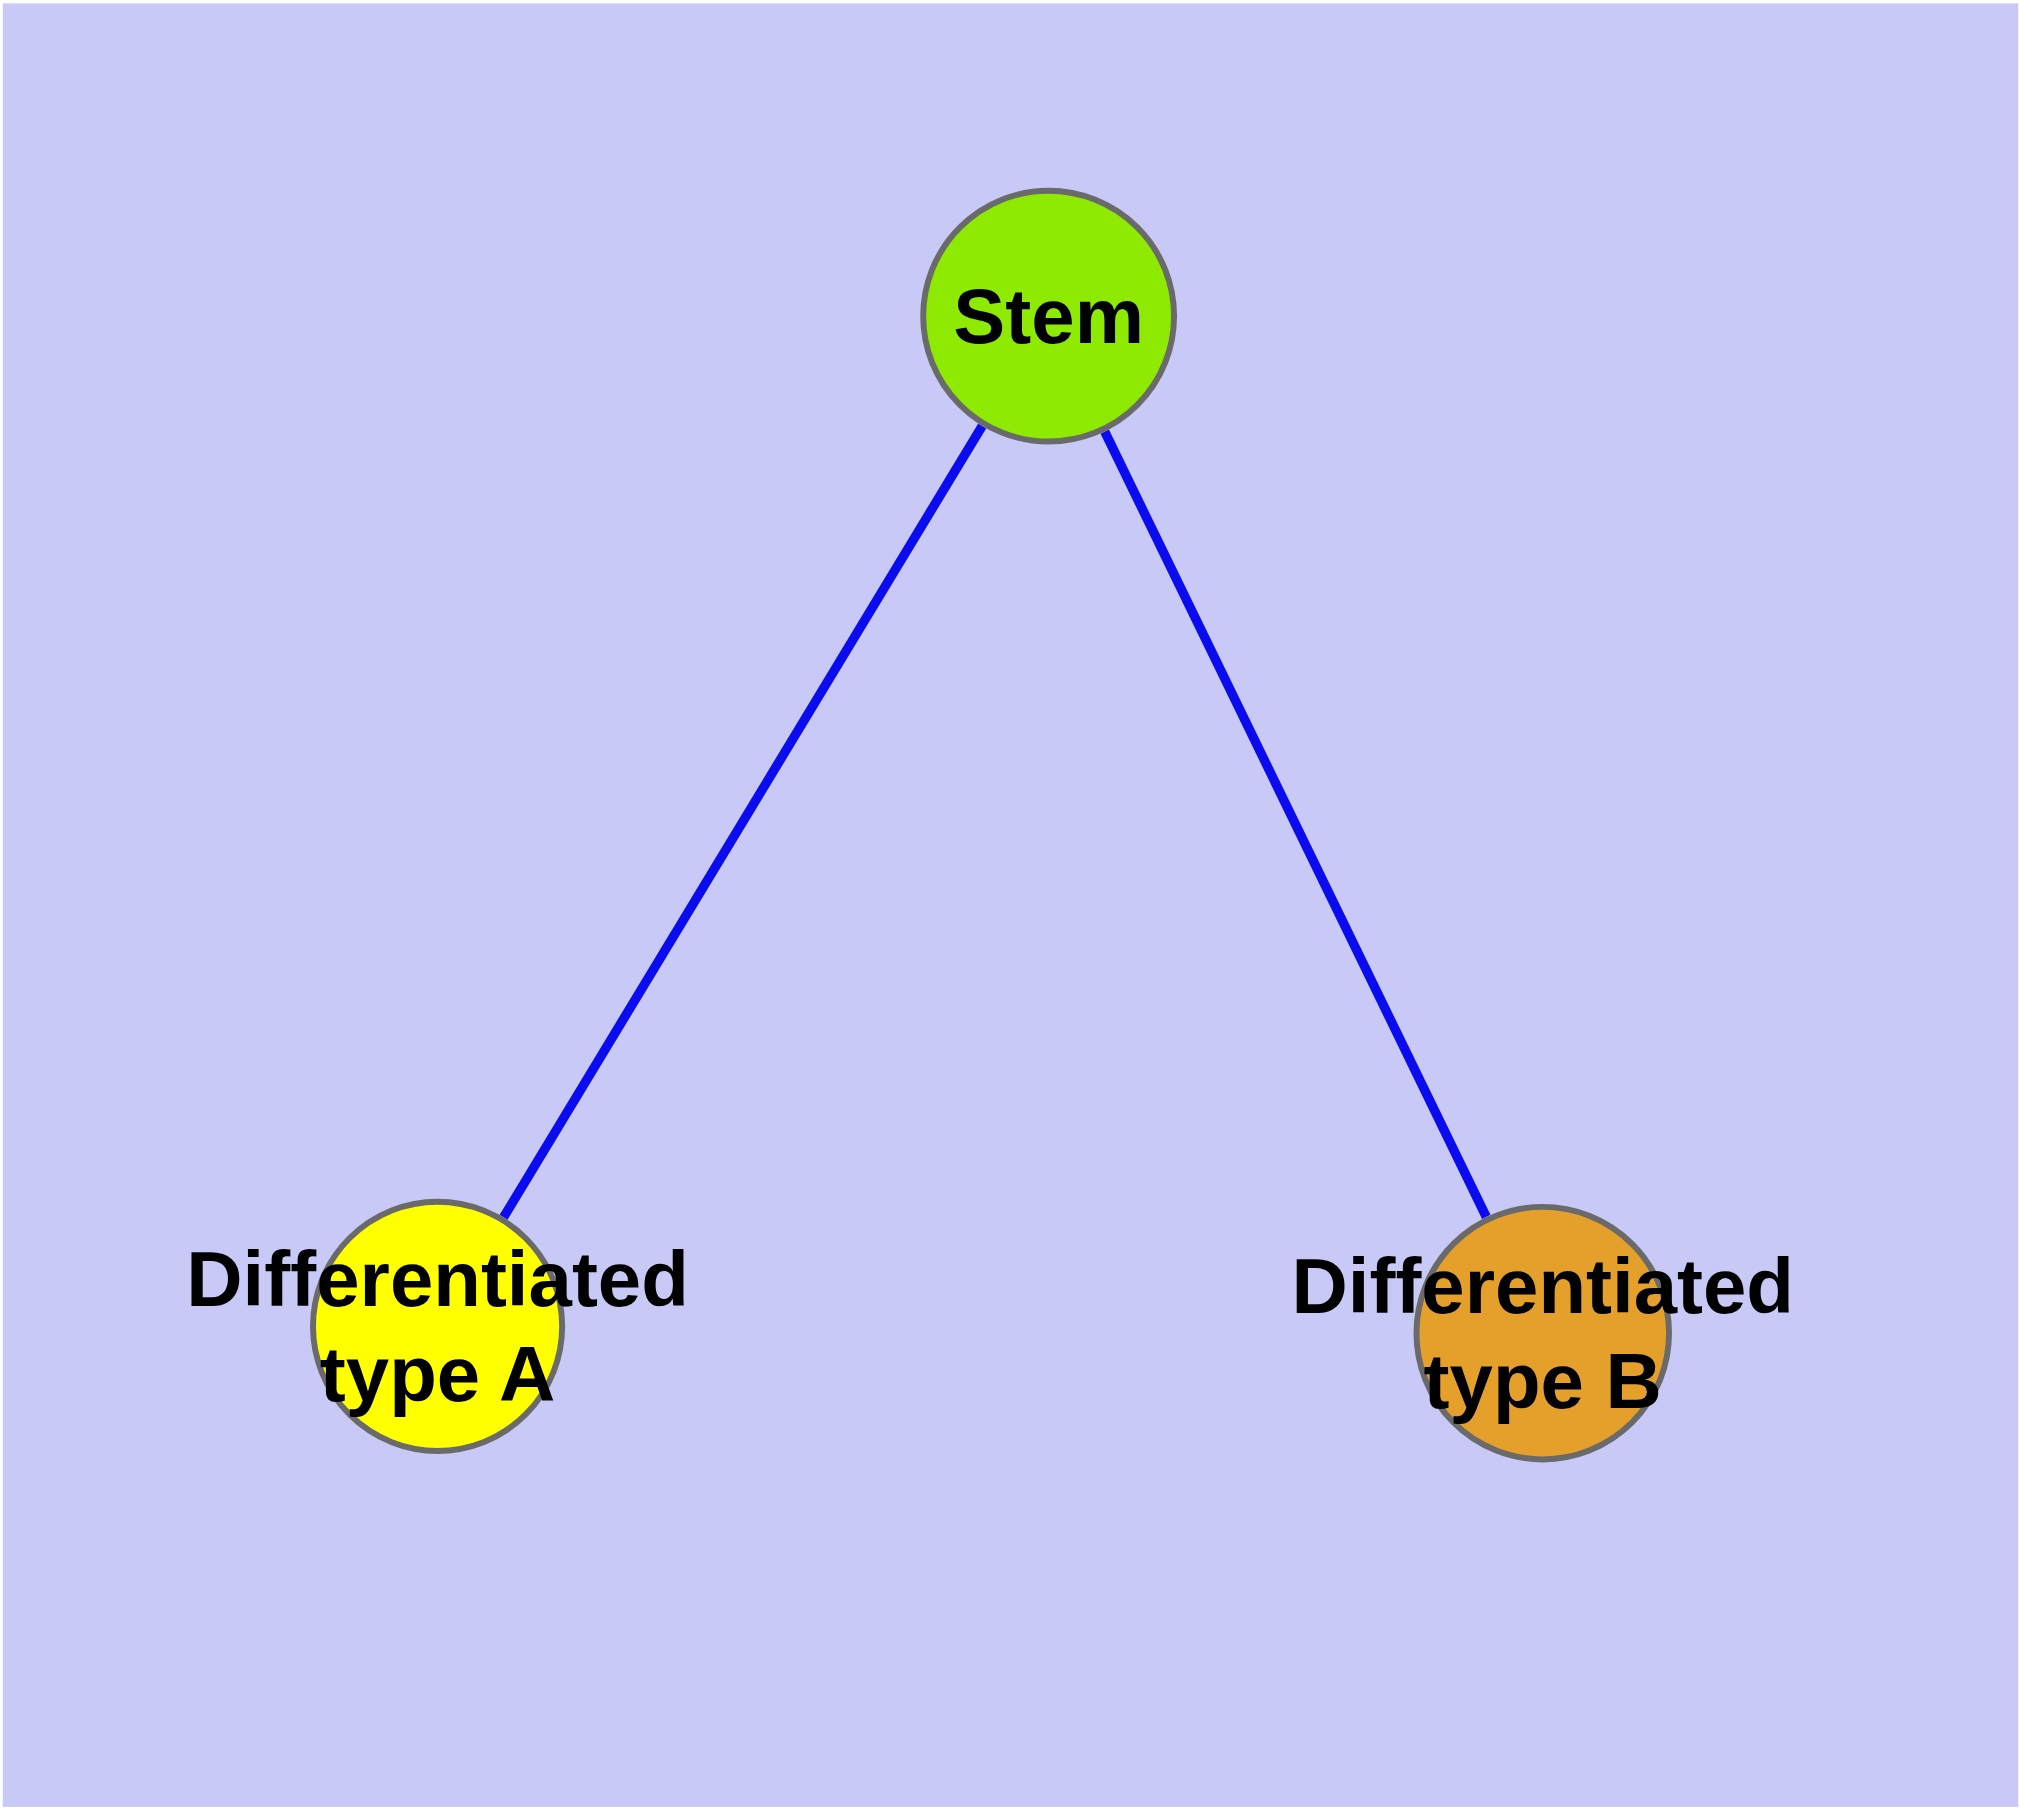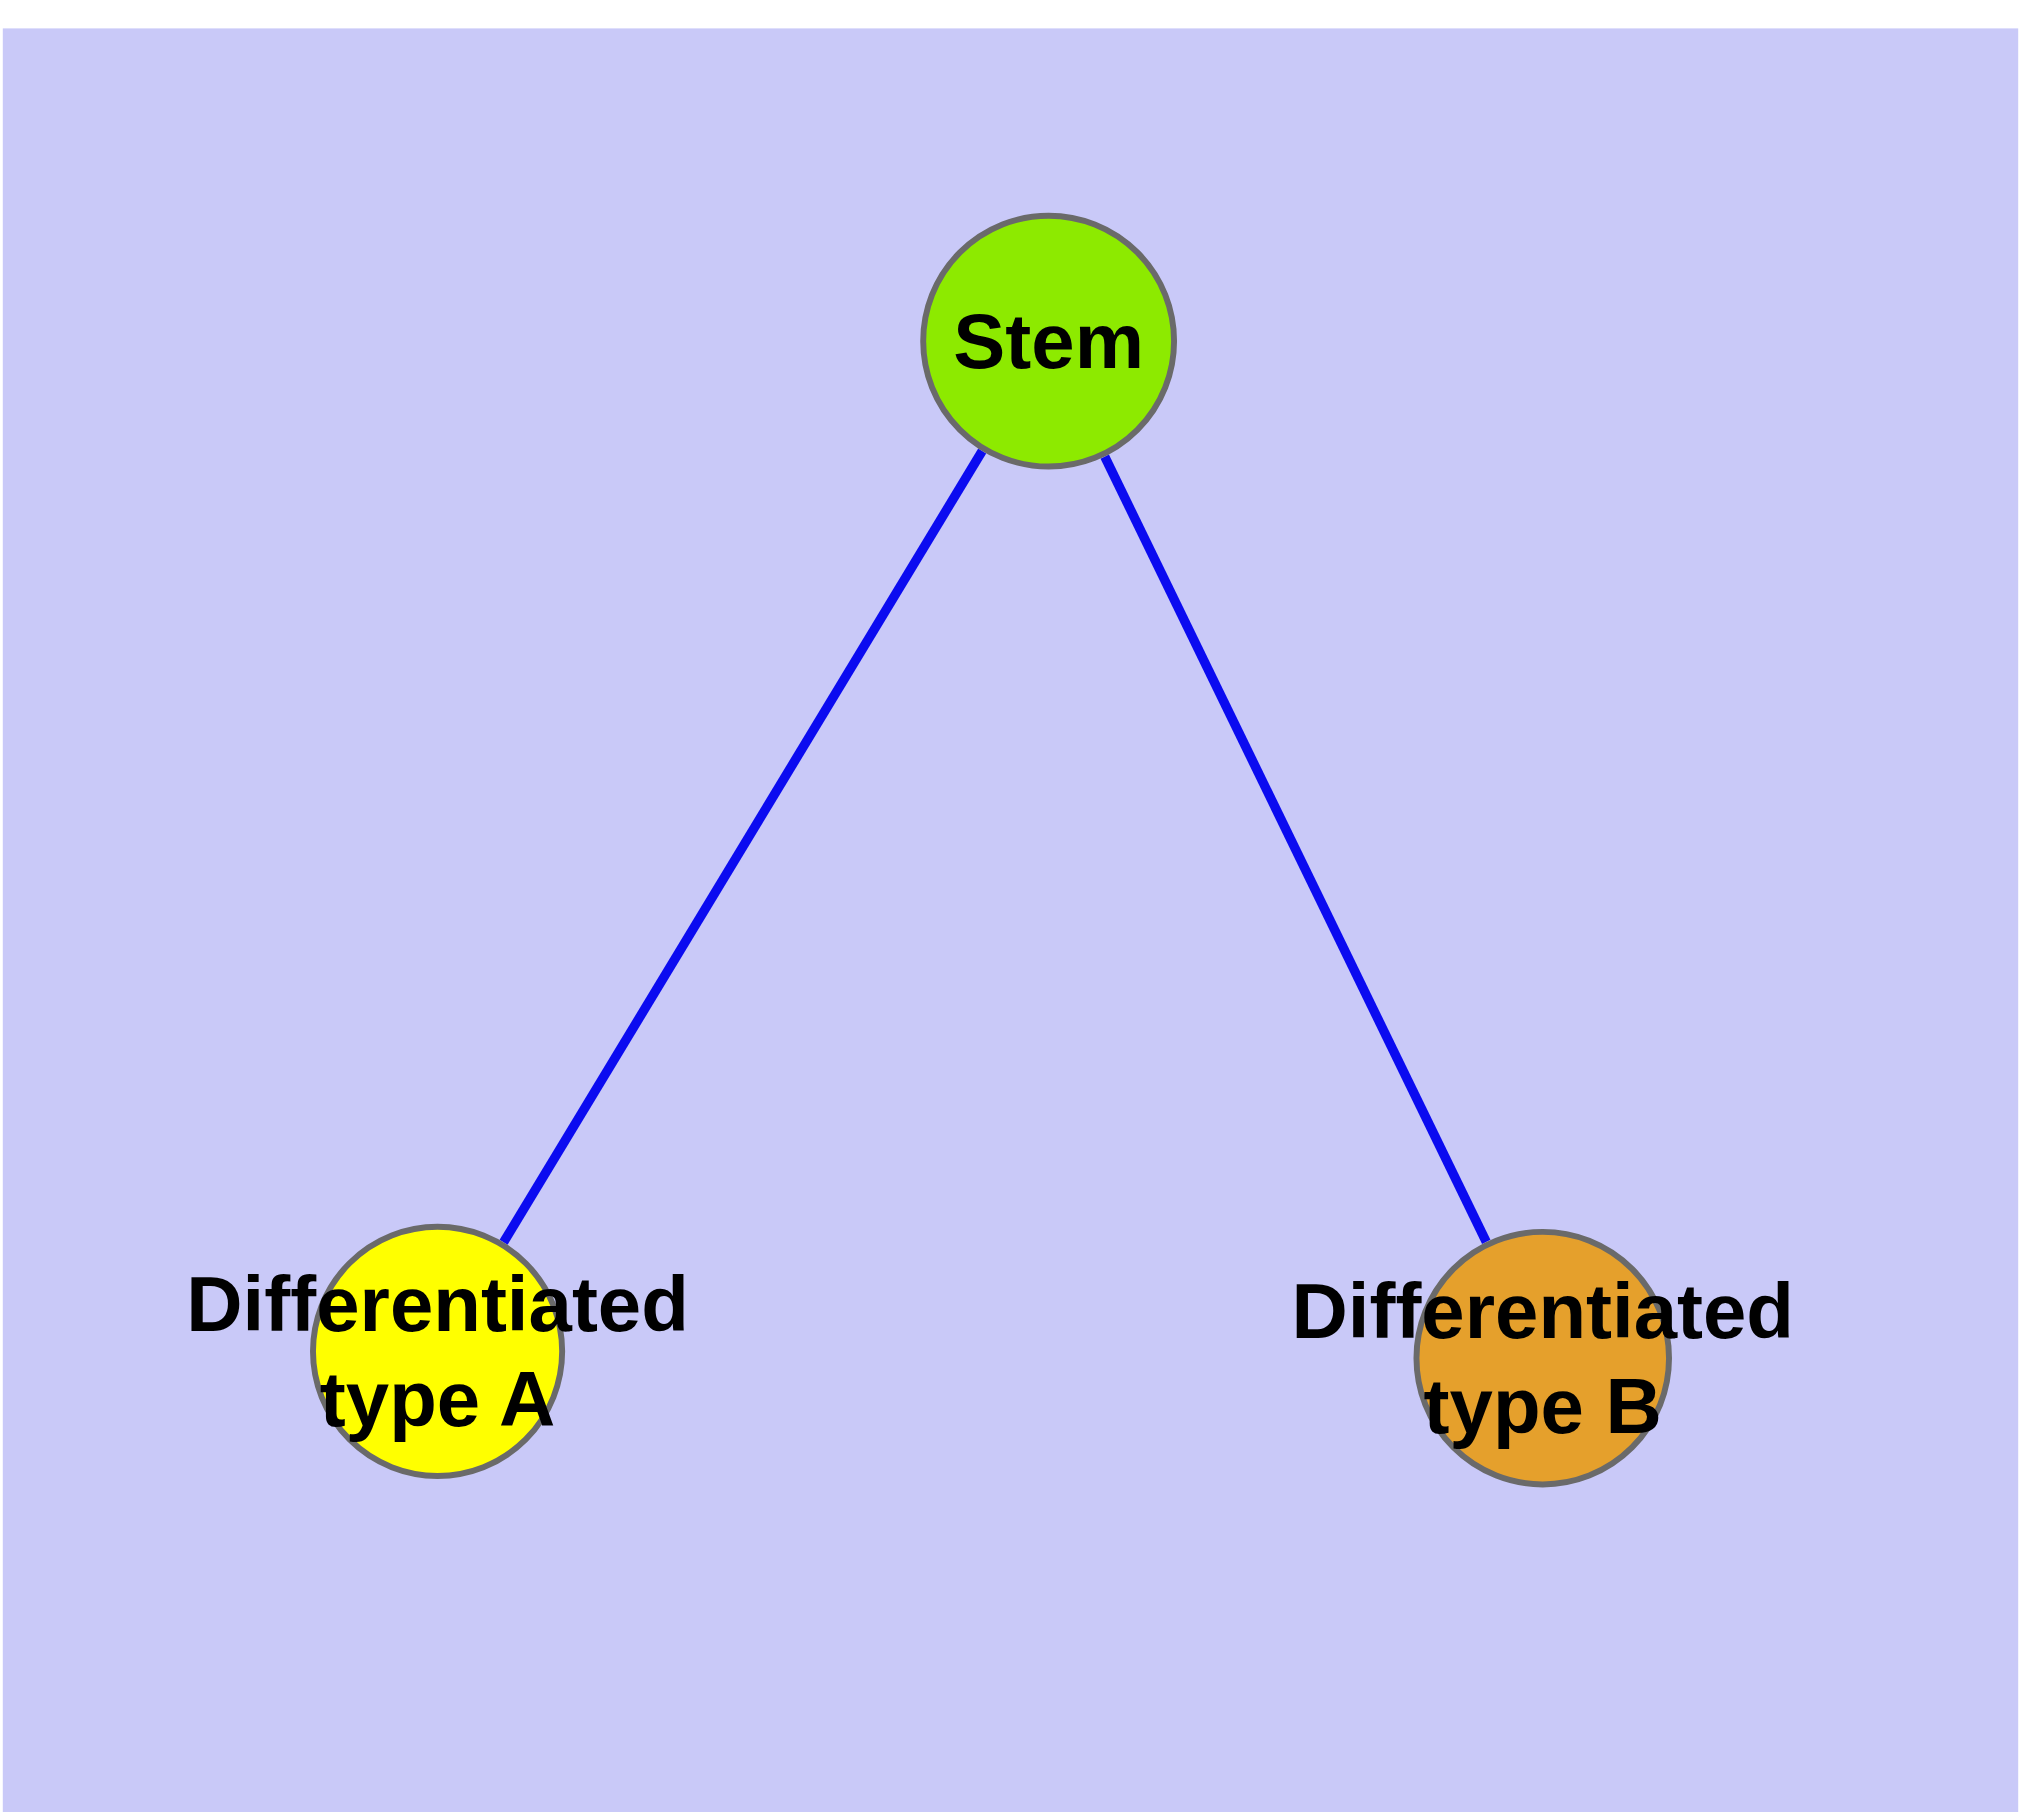--- a/index.html
+++ b/index.html
@@ -7,21 +7,20 @@
     width: 2021px;
     height: 1812px;
     position: relative;
     overflow: hidden;
     background: #ffffff;
     font-family: "Liberation Sans", sans-serif;
   }
   .page {
     position: absolute;
     inset: 0;
-    margin-top: 25px;
   }
   svg#graph {
     position: absolute;
     left: 0;
     top: 0;
     display: block;
   }
   .node-label {
     font-family: "Liberation Sans", sans-serif;
     font-weight: bold;

